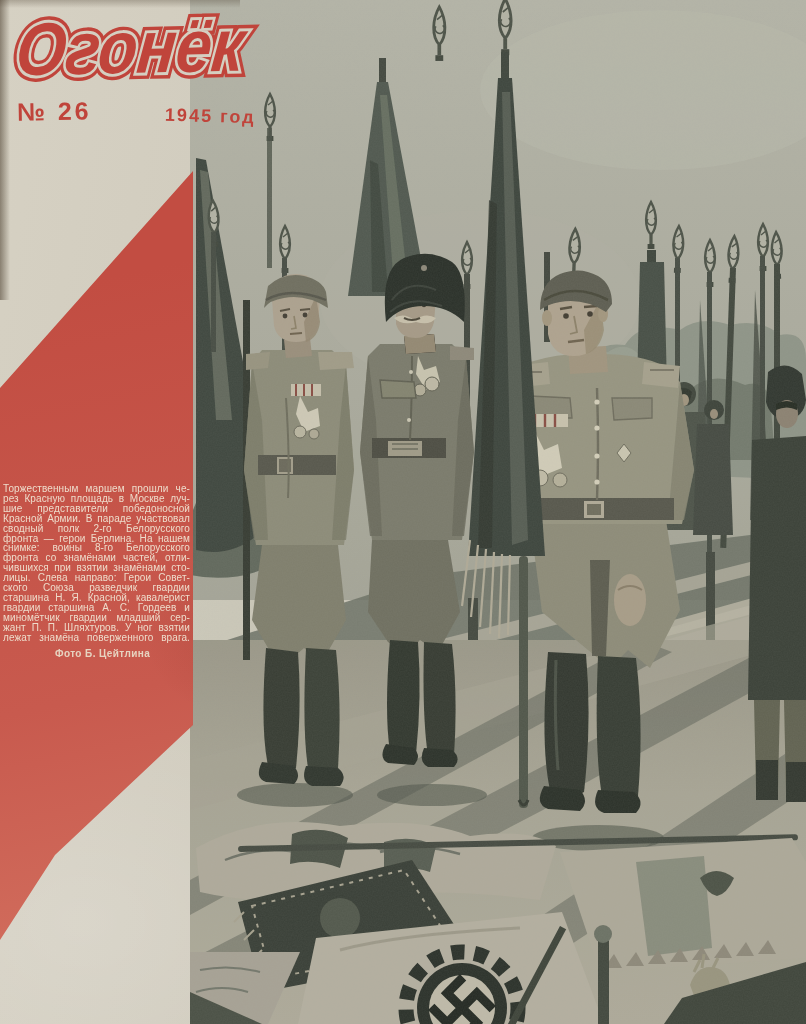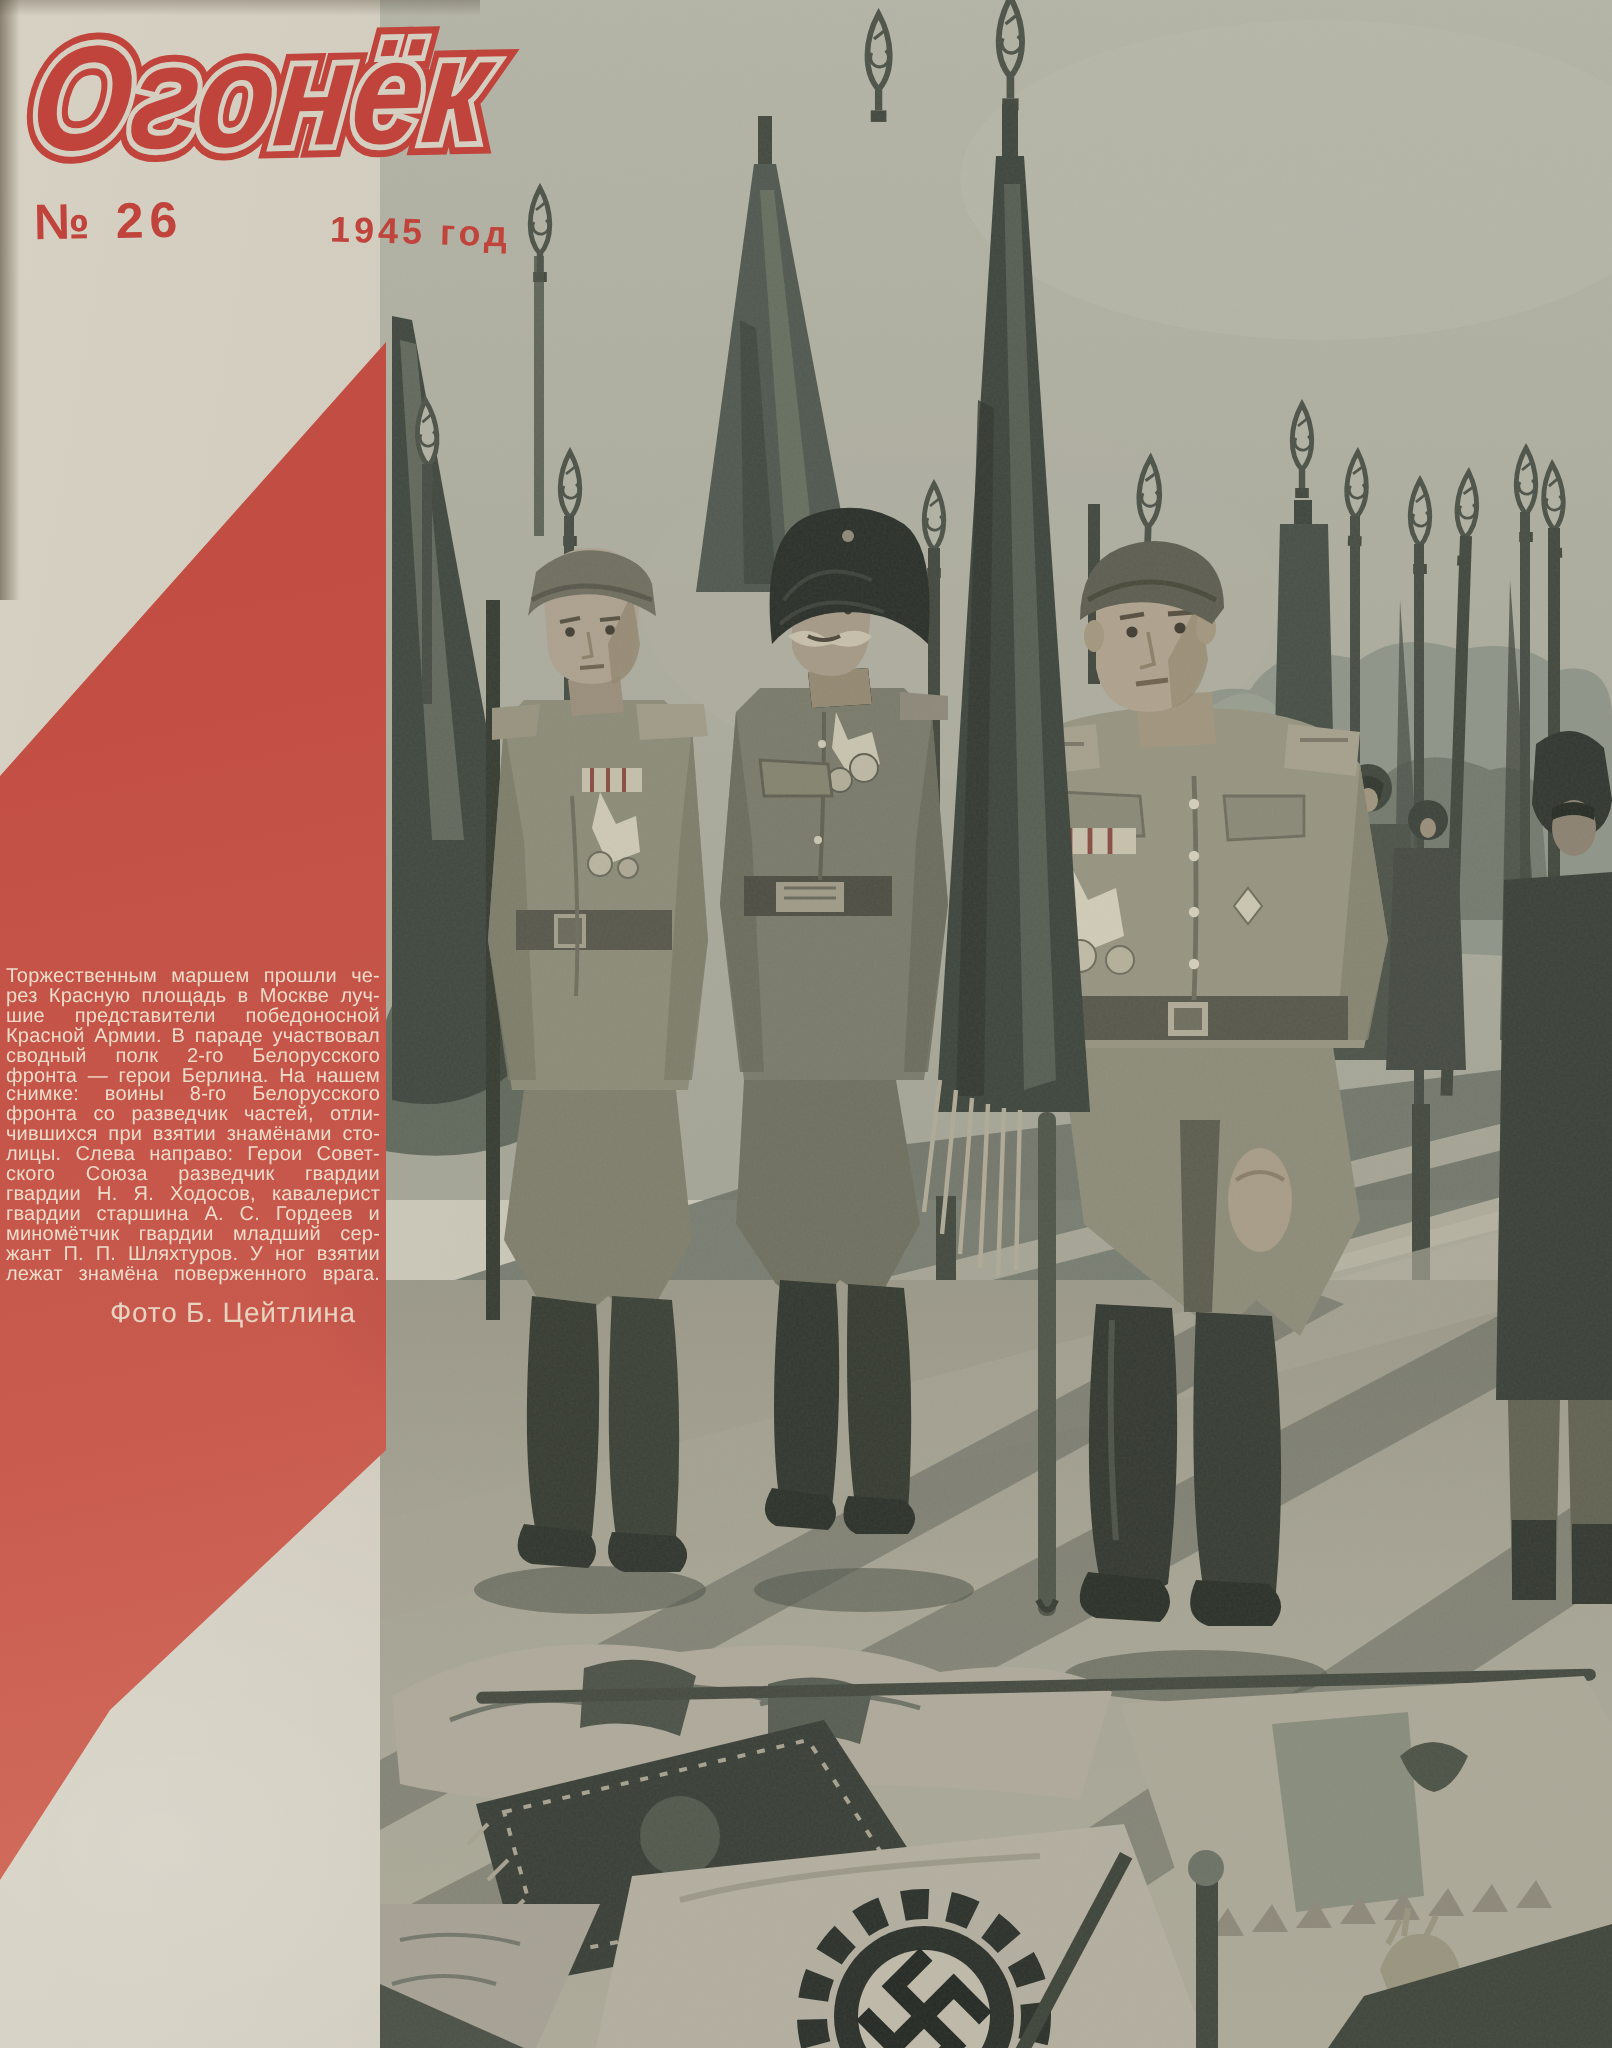--- a/index.html
+++ b/index.html
@@ -28,21 +28,21 @@
   .logo.l1{-webkit-text-stroke:11px var(--masthead_red,#c0443b);color:var(--masthead_red,#c0443b);}
   .logo.l2{-webkit-text-stroke:5px #d5cfc1;color:#d5cfc1;}
   .logo.l3{color:var(--masthead_red,#c0443b);}
   .issue{position:absolute;left:17px;top:97px;font-size:25px;font-weight:bold;
     color:var(--masthead_red,#b8463c);letter-spacing:3px;transform:rotate(-1deg);}
   .year{position:absolute;left:165px;top:106px;font-size:18px;font-weight:bold;
     color:var(--masthead_red,#b8463c);letter-spacing:2px;transform:rotate(1.6deg);}
   .caption{position:absolute;left:3px;top:484px;width:187px;color:var(--caption_text,#eedccb);}
   .cap-line{font-size:10px;line-height:9.9px;font-weight:normal;letter-spacing:.1px;
     text-align:justify;text-align-last:justify;white-space:nowrap;}
-  .credit{margin-top:5px;padding-left:52px;font-size:14px;font-weight:normal;
+  .credit{margin-top:5px;padding-left:52px;font-size:10px;font-weight:bold;
     letter-spacing:.4px;color:#e7d3c0;}
 </style>
 </head>
 <body>
 
 <div class="page">
 
   <svg class="photo" viewBox="0 0 806 1024" width="806" height="1024">
     <defs>
       <linearGradient id="skyGrad" x1="0" y1="0" x2="0" y2="1">
@@ -380,25 +380,25 @@
   <div class="caption">
     <div>
 
     <div class="cap-line">Торжественным маршем прошли че-</div>
         <div class="cap-line">рез Красную площадь в Москве луч-</div>
         <div class="cap-line">шие представители победоносной</div>
         <div class="cap-line">Красной Армии. В параде участвовал</div>
         <div class="cap-line">сводный полк 2-го Белорусского</div>
         <div class="cap-line">фронта — герои Берлина. На нашем</div>
         <div class="cap-line">снимке: воины 8-го Белорусского</div>
-        <div class="cap-line">фронта со разведчик частей, отли-</div>
+        <div class="cap-line">фронта со знамёнами частей, отли-</div>
         <div class="cap-line">чившихся при взятии знамёнами сто-</div>
         <div class="cap-line">лицы. Слева направо: Герои Совет-</div>
         <div class="cap-line">ского Союза разведчик гвардии</div>
-        <div class="cap-line">гвардии Н. Я. Ходосов, кавалерист</div>
+        <div class="cap-line">старшина Н. Я. Красной, кавалерист</div>
         <div class="cap-line">гвардии старшина А. С. Гордеев и</div>
         <div class="cap-line">миномётчик гвардии младший сер-</div>
         <div class="cap-line">жант П. П. Шляхтуров. У ног взятии</div>
         <div class="cap-line">лежат знамёна поверженного врага.</div>
       </div>
     <div class="credit">Фото Б. Цейтлина</div>
   </div>
 
 </div>
 

